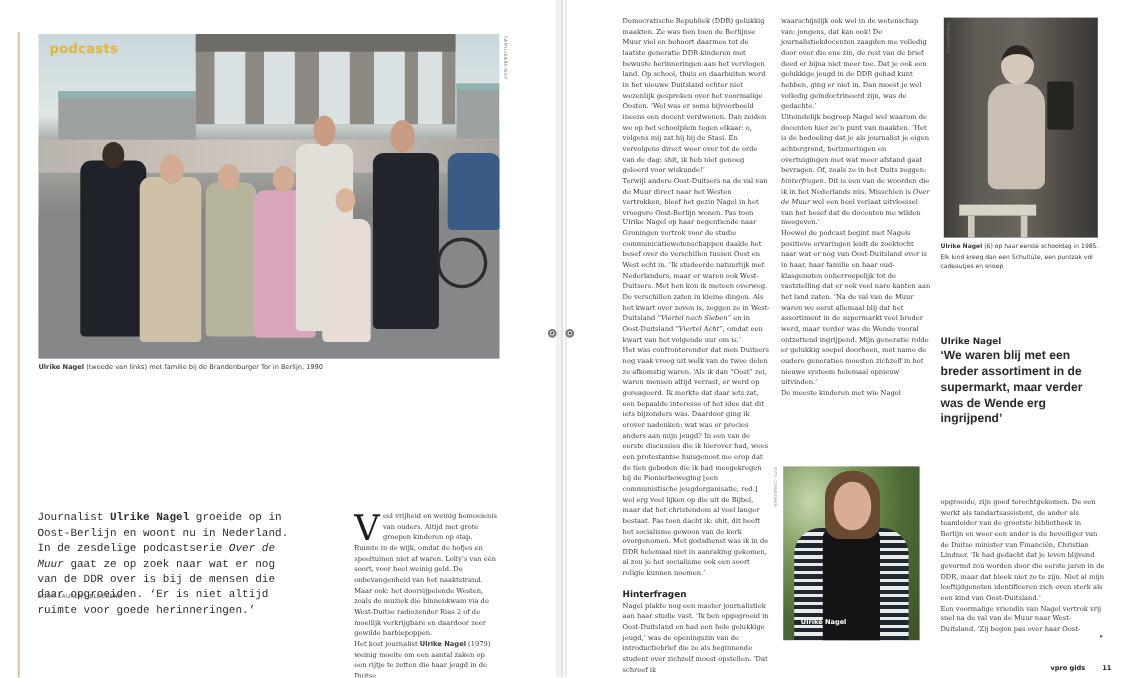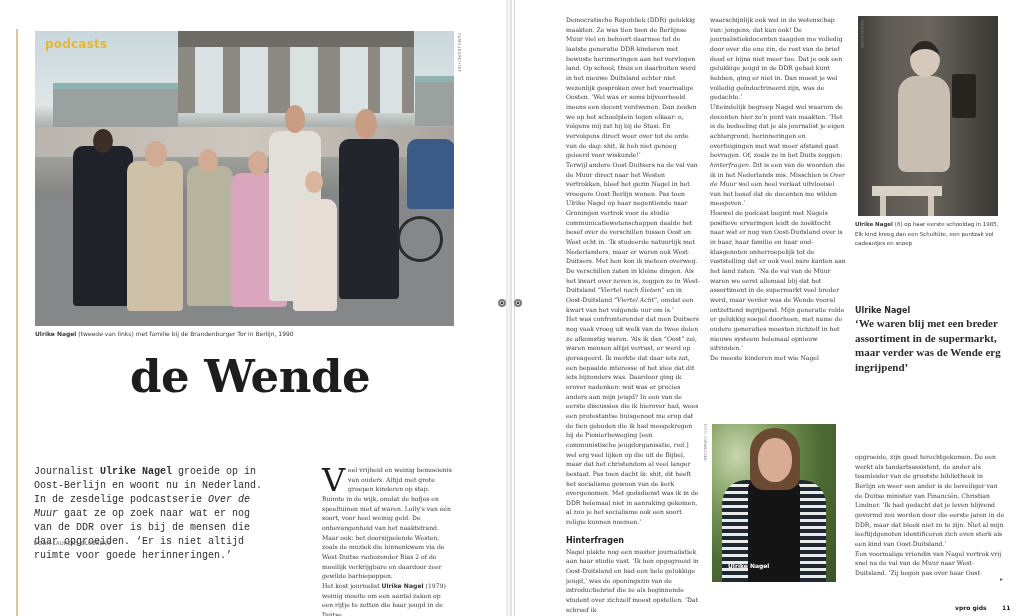--- a/index.html
+++ b/index.html
@@ -69,21 +69,21 @@
                    background: radial-gradient(ellipse at 20% 20%, #c8d6b0 0%, #7c9a5a 30%, #4d6b34 60%, #3b5228 100%); overflow: hidden; }
     .woman-jacket { position: absolute; left: 10px; top: 56px; width: 104px; height: 110px; border-radius: 24px 24px 0 0;
                     background: repeating-linear-gradient(to bottom, #1f2730 0 4px, #e9eaea 4px 7px); }
     .woman-top { position: absolute; left: 36px; top: 58px; width: 52px; height: 110px; background: #141414; border-radius: 6px 6px 0 0; }
     .woman-hair { position: absolute; left: 38px; top: 4px; width: 50px; height: 62px; border-radius: 24px 24px 14px 14px; background: #6b4a34; }
     .woman-face { position: absolute; left: 46px; top: 14px; width: 34px; height: 44px; border-radius: 48%; background: #d9ad93; }
     .woman-label { position: absolute; left: 16px; top: 138px; font-family: "DejaVu Sans", sans-serif; font-weight: bold; font-size: 6px; color: #fff; }
     .woman-credit { position: absolute; left: 703px; top: 424px; writing-mode: vertical-rl; font-family: "DejaVu Sans", sans-serif; font-size: 3.5px; color: #888; }
 
     .pull-name { position: absolute; left: 855px; top: 306px; font-family: "DejaVu Sans", sans-serif; font-weight: bold; font-size: 8px; color: #2a2a2a; }
-    .pull-quote { position: absolute; left: 855px; top: 316px; width: 150px; font-family: Liberation Serif, serif; font-weight: bold;
+    .pull-quote { position: absolute; left: 855px; top: 316px; width: 150px; font-family: Liberation Sans, sans-serif; font-weight: bold;
                   font-size: 11px; line-height: 14.5px; color: #2b2b2b; }
     .arrow { position: absolute; left: 1000px; top: 575px; font-size: 6px; color: #666; }
   </style>
 </head>
 <body>
 
 <div class="page page-left">
   <div class="gold-rule"></div>
 
   <div class="hero">
@@ -116,21 +116,20 @@
     <div class="person" style="left:372px;top:108px;width:48px;height:70px;background:#3a5b86"></div>
     <div style="position:absolute;left:362px;top:185px;width:46px;height:46px;border:3px solid #2b2b2b;border-radius:50%"></div>
 
     <div class="photo-tag">podcasts</div>
   </div>
   <div class="credit-vert">FAMILIEARCHIEF</div>
 
   <div class="caption" style="left:35px;top:316px;width:420px"><b>Ulrike Nagel</b><span> (tweede van links) met familie bij de Brandenburger Tor in Berlijn, 1990</span></div>
 
   <div class="headline">
-    <div>de Wende</div>
   </div>
 
   <div class="intro"><span>Journalist </span><b>Ulrike Nagel</b><span> groeide op in Oost-Berlijn en woont nu in Nederland. In de zesdelige podcastserie </span><i>Over de Muur</i><span> gaat ze op zoek naar wat er nog van de DDR over is bij de mensen die daar opgroeiden. ‘Er is niet altijd ruimte voor goede herinneringen.’</span></div>
 
   <div class="byline">DOOR LAURENS BLOEKENS</div>
 
   <div class="col" style="left:322px;top:452px;width:130px">
     <p><span class="dropcap">V</span><span>eel vrijheid en weinig bemoeienis van ouders. Altijd met grote groepen kinderen op stap. Ruimte in de wijk, omdat de hofjes en speeltuinen niet af waren. Lolly’s van één soort, voor heel weinig geld. De onbevangenheid van het naaktstrand. Maar ook: het doorsijpelende Westen, zoals de muziek die binnenkwam via de West-Duitse radiozender Rias 2 of de moeilijk verkrijgbare en daardoor zeer gewilde barbiepoppen.</span></p>
     <p><span>Het kost journalist </span><b>Ulrike Nagel</b><span> (1979) weinig moeite om een aantal zaken op een rijtje te zetten die haar jeugd in de Duitse</span></p>
   </div>

